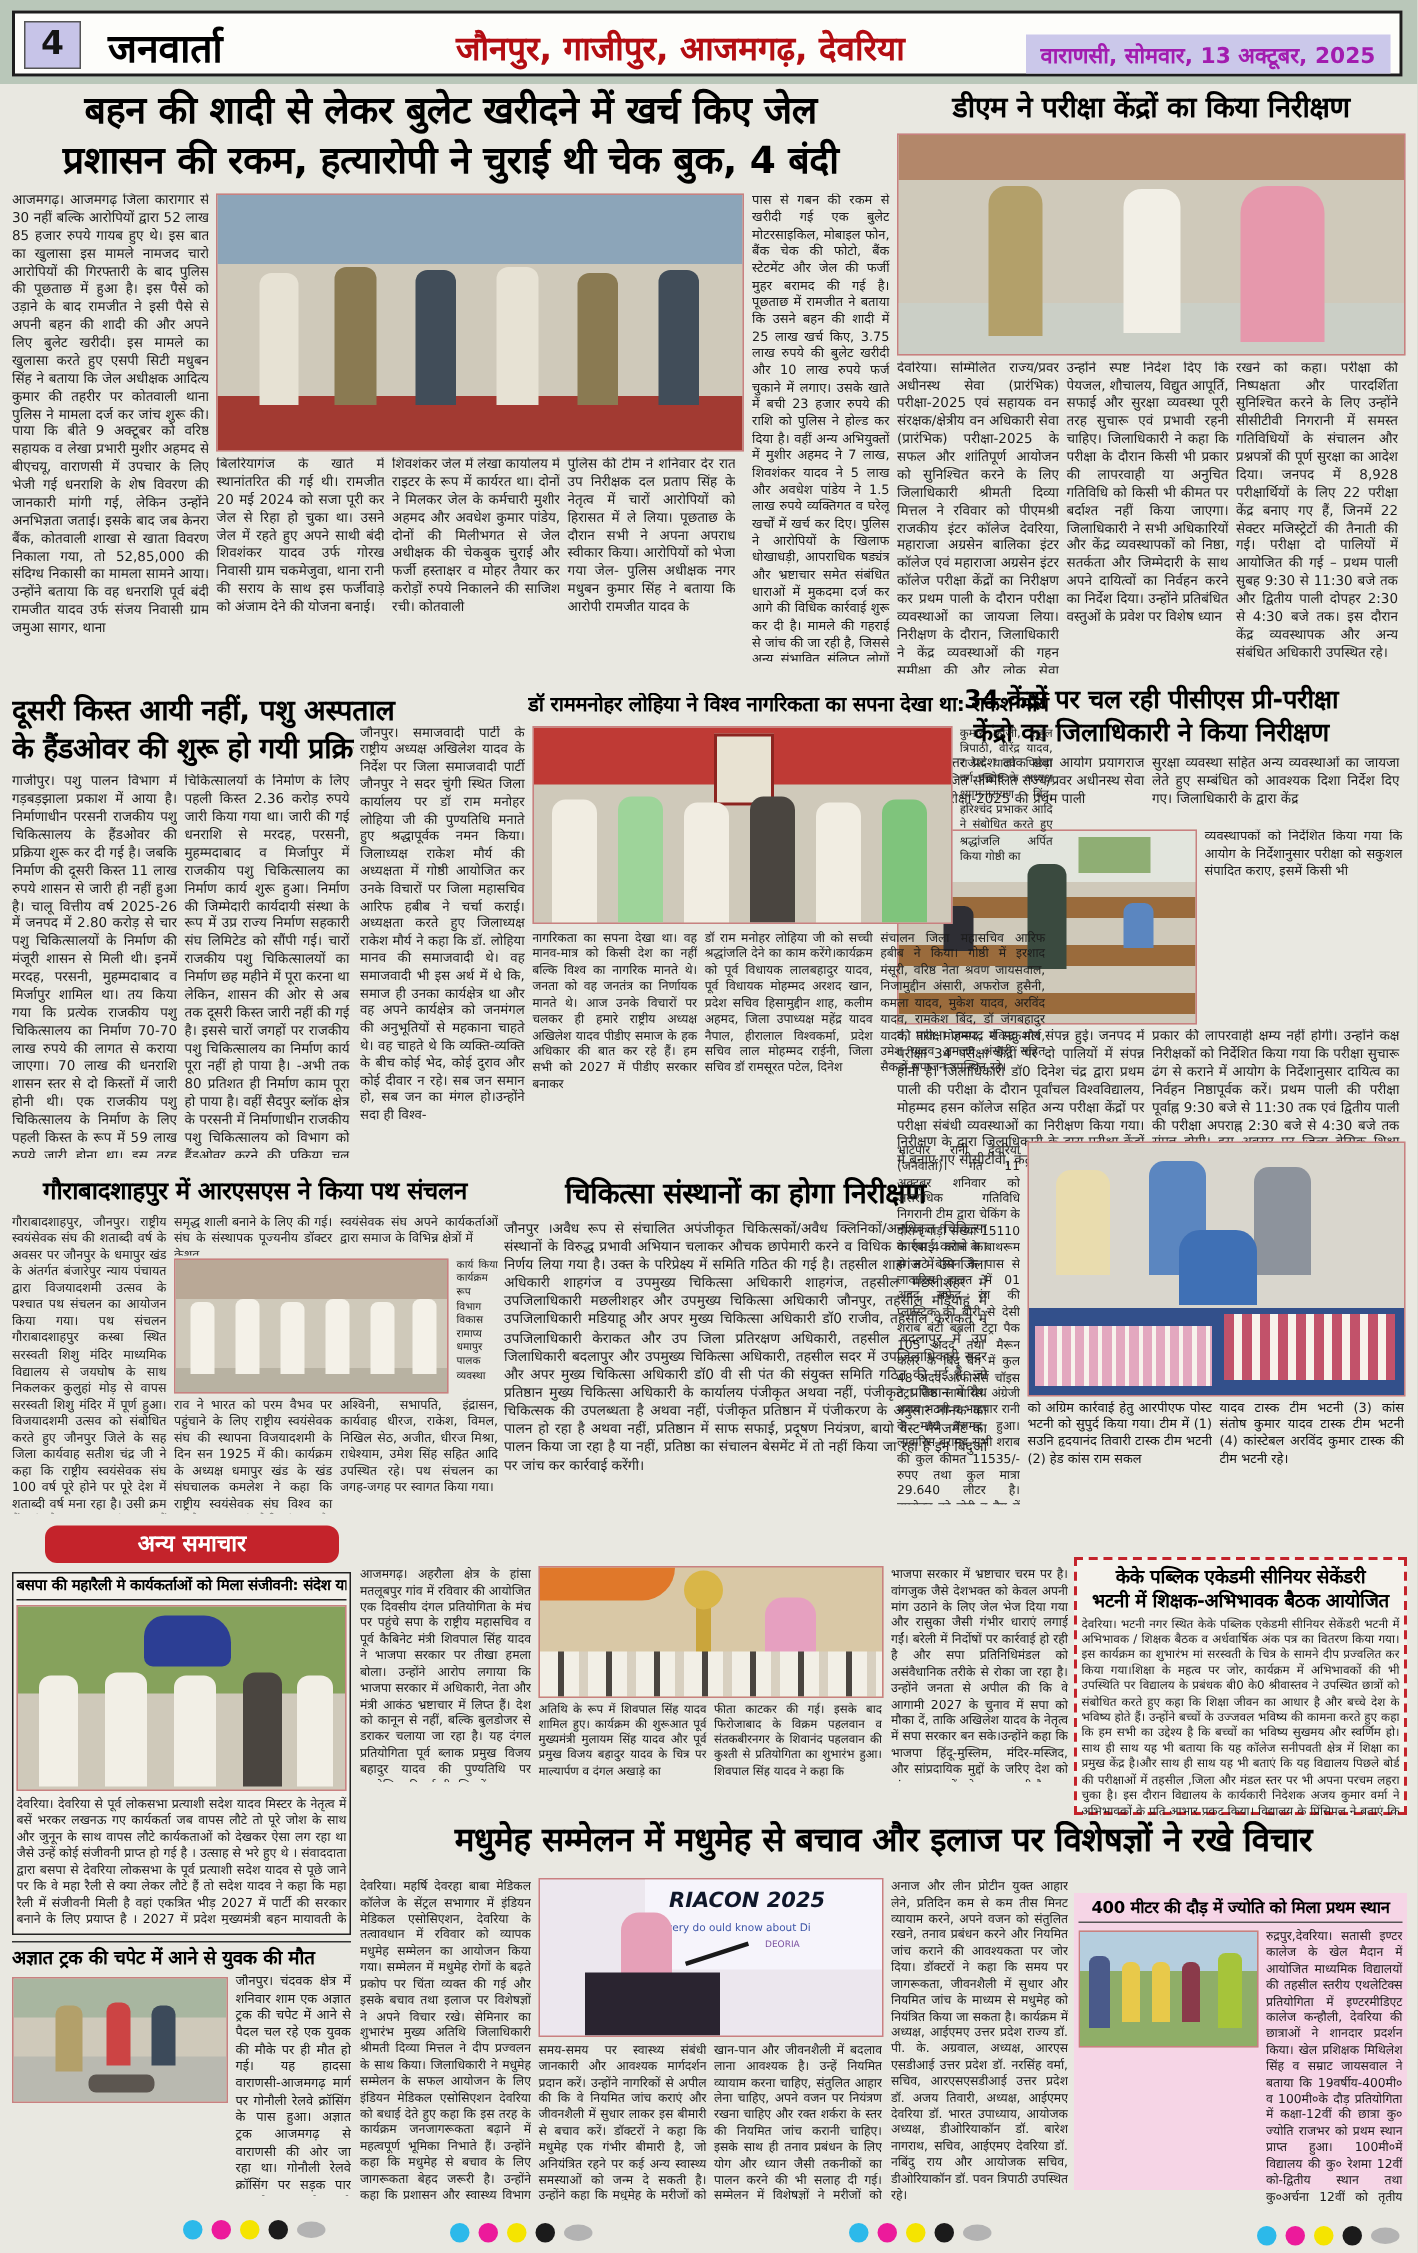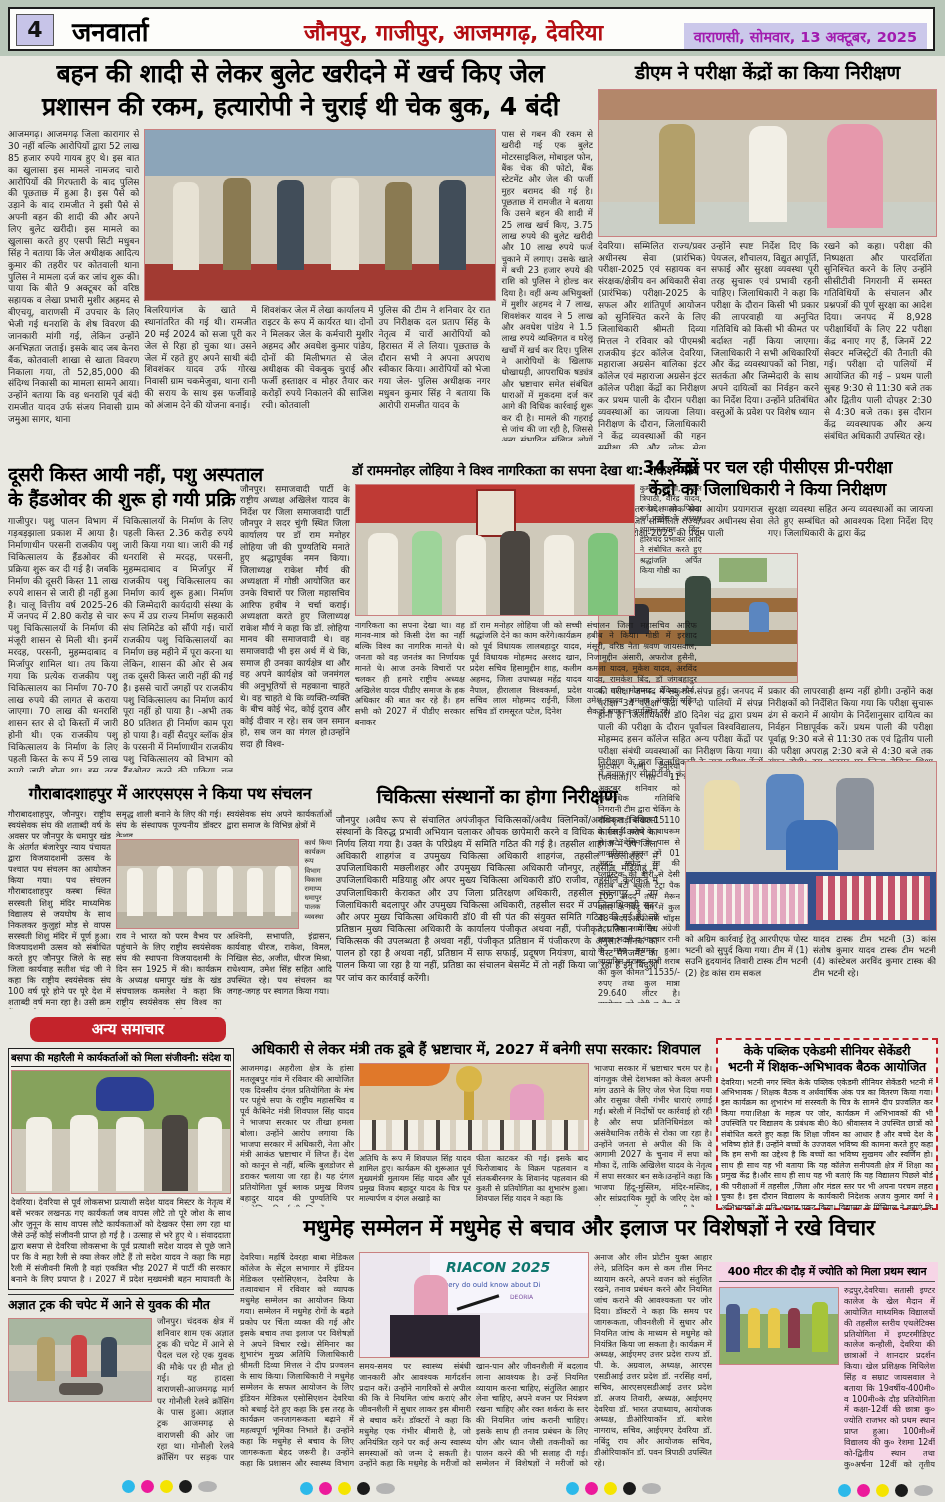--- a/index.html
+++ b/index.html
@@ -99,20 +99,21 @@
       <div class="photo" style="width:198px;height:128px;">
         <i class="ph-el" style="left:0;top:0;width:100%;height:34px;background:#e2e5dd;"></i>
         <i class="ph-el" style="left:120px;top:4px;width:48px;height:24px;background:#8fae74;"></i>
         <i class="ph-el" style="left:0;top:44px;width:100%;height:14px;background:#9a6b3c;"></i>
         <i class="ph-el" style="left:0;top:76px;width:100%;height:14px;background:#9a6b3c;"></i>
         <i class="ph-el" style="left:0;top:108px;width:100%;height:14px;background:#9a6b3c;"></i>
         <i class="ph-el" style="left:86px;top:22px;width:26px;height:70px;background:#3a4a3f;border-radius:8px 8px 0 0;"></i>
         <i class="ph-el" style="left:30px;top:50px;width:20px;height:30px;background:#2e2e34;border-radius:6px 6px 0 0;"></i>
         <i class="ph-el" style="left:150px;top:48px;width:20px;height:30px;background:#5b86c0;border-radius:6px 6px 0 0;"></i>
       </div>
+      <div class="col" style="width:132px;height:128px;font-size:8.6px;">व्यवस्थापकों को निर्देशित किया गया कि आयोग के निर्देशानुसार परीक्षा को सकुशल संपादित कराए, इसमें किसी भी</div>
     </div>
     <div class="row" style="margin-top:3px;">
       <div class="col" style="width:165px;height:108px;">की परीक्षा जनपद में सकुशल संपन्न हुई। जनपद में परीक्षा 34 परीक्षा केंद्रों पर दो पालियों में संपन्न होनी है। जिलाधिकारी डॉ0 दिनेश चंद्र द्वारा प्रथम पाली की परीक्षा के दौरान पूर्वांचल विश्वविद्यालय, मोहम्मद हसन कॉलेज सहित अन्य परीक्षा केंद्रों पर परीक्षा संबंधी व्यवस्थाओं का निरीक्षण किया गया। निरीक्षण के द्वारा जिलाधिकारी के द्वारा परीक्षा केंद्रों में बनाए गए सीसीटीवी, कंट्रोल रूम,</div>
       <div class="col" style="width:165px;height:108px;">प्रकार की लापरवाही क्षम्य नहीं होगी। उन्होंने कक्ष निरीक्षकों को निर्देशित किया गया कि परीक्षा सुचारू ढंग से कराने में आयोग के निर्देशानुसार दायित्व का निर्वहन निष्ठापूर्वक करें। प्रथम पाली की परीक्षा पूर्वाह्न 9:30 बजे से 11:30 तक एवं द्वितीय पाली की परीक्षा अपराह्न 2:30 बजे से 4:30 बजे तक संपन्न होगी। इस अवसर पर जिला बेसिक शिक्षा अधिकारी सहित अन्य उपस्थित रहे।</div>
     </div>
   </section>
 
   <section class="abs" style="left:8px;top:462px;width:330px;height:318px;">
     <div class="hl nw" style="font-size:19px;">दूसरी किस्त आयी नहीं, पशु अस्पताल</div>
     <div class="hl nw" style="font-size:19px;width:228px;text-align:center;">के हैंडओवर की शुरू हो गयी प्रक्रिया</div>
@@ -230,21 +231,20 @@
         <i class="ph-el" style="left:28px;top:18px;width:18px;height:44px;background:#b3a06a;border-radius:6px 6px 0 0;"></i>
         <i class="ph-el" style="left:62px;top:16px;width:16px;height:42px;background:#cc4444;border-radius:6px 6px 0 0;"></i>
         <i class="ph-el" style="left:92px;top:18px;width:16px;height:40px;background:#3c4a5a;border-radius:6px 6px 0 0;"></i>
         <i class="ph-el" style="left:50px;bottom:6px;width:44px;height:12px;background:#5c5650;border-radius:5px;"></i>
       </div>
       <div class="col" style="font-size:8.6px;">जौनपुर। चंदवक क्षेत्र में शनिवार शाम एक अज्ञात ट्रक की चपेट में आने से पैदल चल रहे एक युवक की मौके पर ही मौत हो गई। यह हादसा वाराणसी-आजमगढ़ मार्ग पर गोनौली रेलवे क्रॉसिंग के पास हुआ। अज्ञात ट्रक आजमगढ़ से वाराणसी की ओर जा रहा था। गोनौली रेलवे क्रॉसिंग पर सड़क पार कर रहे। युवक को ट्रक ने कुचल दिया, जिससे उसकी घटनास्थल पर ही मौत हो गई। हादसे के बाद ट्रक चालक वाहन सहित वाराणसी की तरफ फरार हो गया। सूचना मिलने पर प्रभारी निरीक्षक सत्य प्रकाश सिंह मौके पर पहुंचे। पुलिस ने शव को कब्जे में ले लिया और उसकी शिनाख्त कराने का प्रयास कर रही है। मामले की जांच जारी है।</div>
     </div>
   </section>
 
   <section class="abs" style="left:240px;top:1040px;width:472px;height:170px;">
-    <div class="hl ctr nw" style="font-size:14.5px;">अधिकारी से लेकर मंत्री तक डूबे हैं भ्रष्टाचार में, 2027 में बनेगी सपा सरकार: शिवपाल</div>
     <div class="row" style="margin-top:4px;">
       <div class="col" style="width:114px;height:144px;font-size:8.2px;">आजमगढ़। अहरौला क्षेत्र के हांसा मतलूबपुर गांव में रविवार की आयोजित एक दिवसीय दंगल प्रतियोगिता के मंच पर पहुंचे सपा के राष्ट्रीय महासचिव व पूर्व कैबिनेट मंत्री शिवपाल सिंह यादव ने भाजपा सरकार पर तीखा हमला बोला। उन्होंने आरोप लगाया कि भाजपा सरकार में अधिकारी, नेता और मंत्री आकंठ भ्रष्टाचार में लिप्त हैं। देश को कानून से नहीं, बल्कि बुलडोजर से डराकर चलाया जा रहा है। यह दंगल प्रतियोगिता पूर्व ब्लाक प्रमुख विजय बहादुर यादव की पुण्यतिथि पर आयोजित की गई थी, जिसमें मुख्य</div>
       <div style="width:230px;">
         <div class="photo" style="width:228px;height:86px;background:#d9c8a6;">
           <i class="ph-el" style="left:0;top:0;width:90px;height:22px;background:#e0782a;border-radius:0 0 40px 0;"></i>
           <i class="ph-el" style="left:104px;top:8px;width:10px;height:52px;background:#caa53c;"></i>
           <i class="ph-el" style="left:96px;top:2px;width:26px;height:26px;background:#d9b648;border-radius:50%;"></i>
           <i class="ph-el" style="left:150px;top:20px;width:34px;height:40px;background:#e6a0c0;border-radius:12px 12px 0 0;"></i>
           <i class="ph-el" style="left:0;bottom:0;width:100%;height:30px;background:repeating-linear-gradient(90deg,#f2efe6 0 12px,#4a4540 12px 16px,#f2efe6 16px 26px,#d8d0c0 26px 32px);"></i>
         </div>
@@ -264,21 +264,21 @@
   </section>
 
   <div class="abs hl ctr nw" style="left:240px;top:1214px;width:698px;font-size:22px;">मधुमेह सम्मेलन में मधुमेह से बचाव और इलाज पर विशेषज्ञों ने रखे विचार</div>
 
   <section class="abs" style="left:240px;top:1252px;width:472px;height:220px;">
     <div class="row">
       <div class="col" style="width:114px;height:216px;font-size:8.2px;">देवरिया। महर्षि देवरहा बाबा मेडिकल कॉलेज के सेंट्रल सभागार में इंडियन मेडिकल एसोसिएशन, देवरिया के तत्वावधान में रविवार को व्यापक मधुमेह सम्मेलन का आयोजन किया गया। सम्मेलन में मधुमेह रोगों के बढ़ते प्रकोप पर चिंता व्यक्त की गई और इसके बचाव तथा इलाज पर विशेषज्ञों ने अपने विचार रखे। सेमिनार का शुभारंभ मुख्य अतिथि जिलाधिकारी श्रीमती दिव्या मित्तल ने दीप प्रज्वलन के साथ किया। जिलाधिकारी ने मधुमेह सम्मेलन के सफल आयोजन के लिए इंडियन मेडिकल एसोसिएशन देवरिया को बधाई देते हुए कहा कि इस तरह के कार्यक्रम जनजागरूकता बढ़ाने में महत्वपूर्ण भूमिका निभाते हैं। उन्होंने कहा कि मधुमेह से बचाव के लिए जागरूकता बेहद जरूरी है। उन्होंने कहा कि प्रशासन और स्वास्थ्य विभाग मिलकर लोगों को</div>
       <div style="width:230px;">
         <div class="photo" style="width:228px;height:104px;background:#ece7ee;">
           <i class="ph-el" style="left:70px;top:0;width:158px;height:60px;background:#f6f4fb;"></i>
-          <span class="ph-el" style="left:86px;top:6px;font-size:14px;font-weight:bold;color:#0f766e;font-style:italic;">RIACON 2025</span>
+          <span class="ph-el" style="left:86px;top:6px;font-size:14px;font-weight:bold;color:#0f172a;font-style:italic;">RIACON 2025</span>
           <span class="ph-el" style="left:84px;top:28px;font-size:7px;color:#3d55a8;">very do   ould know about Di</span>
           <span class="ph-el" style="left:150px;top:40px;font-size:6px;color:#7a4fa0;">DEORIA</span>
           <i class="ph-el" style="left:54px;top:22px;width:34px;height:46px;background:#e6a0b8;border-radius:12px 12px 0 0;"></i>
           <i class="ph-el" style="left:30px;bottom:0;width:90px;height:42px;background:#2a2430;"></i>
           <i class="ph-el" style="left:96px;top:48px;width:44px;height:3px;background:#1a1a1a;transform:rotate(-18deg);"></i>
         </div>
         <div class="row" style="margin-top:3px;">
           <div class="col" style="width:112px;height:106px;font-size:8.2px;">समय-समय पर स्वास्थ्य संबंधी जानकारी और आवश्यक मार्गदर्शन प्रदान करें। उन्होंने नागरिकों से अपील की कि वे नियमित जांच कराएं और जीवनशैली में सुधार लाकर इस बीमारी से बचाव करें। डॉक्टरों ने कहा कि मधुमेह एक गंभीर बीमारी है, जो अनियंत्रित रहने पर कई अन्य स्वास्थ्य समस्याओं को जन्म दे सकती है। उन्होंने कहा कि मधुमेह के मरीजों को अपने</div>
           <div class="col" style="width:112px;height:106px;font-size:8.2px;">खान-पान और जीवनशैली में बदलाव लाना आवश्यक है। उन्हें नियमित व्यायाम करना चाहिए, संतुलित आहार लेना चाहिए, अपने वजन पर नियंत्रण रखना चाहिए और रक्त शर्करा के स्तर की नियमित जांच करानी चाहिए। इसके साथ ही तनाव प्रबंधन के लिए योग और ध्यान जैसी तकनीकों का पालन करने की भी सलाह दी गई। सम्मेलन में विशेषज्ञों ने मरीजों को फल, सब्जियां, साबुत</div>
         </div>

